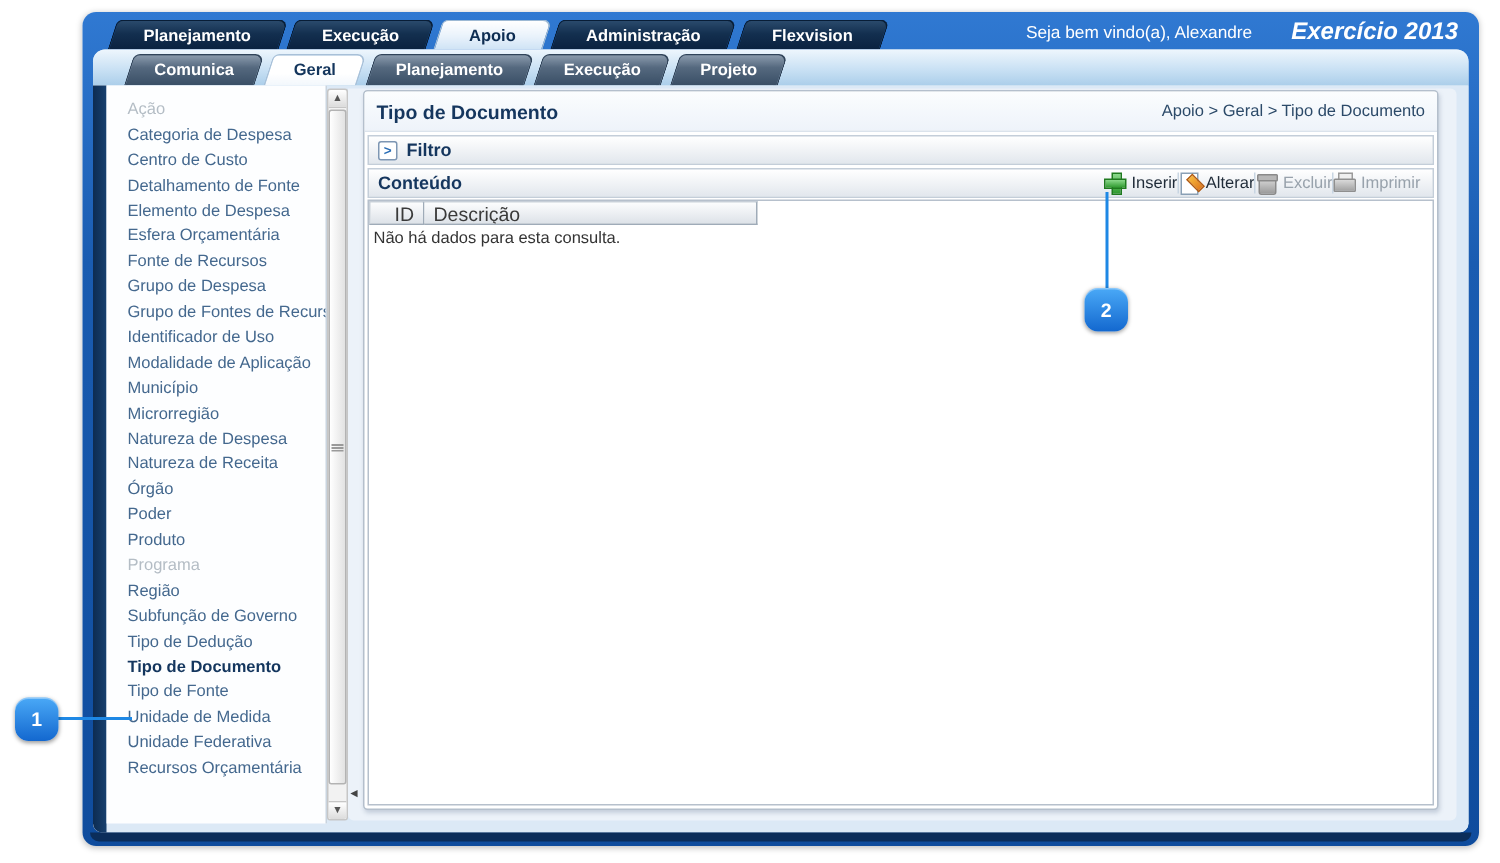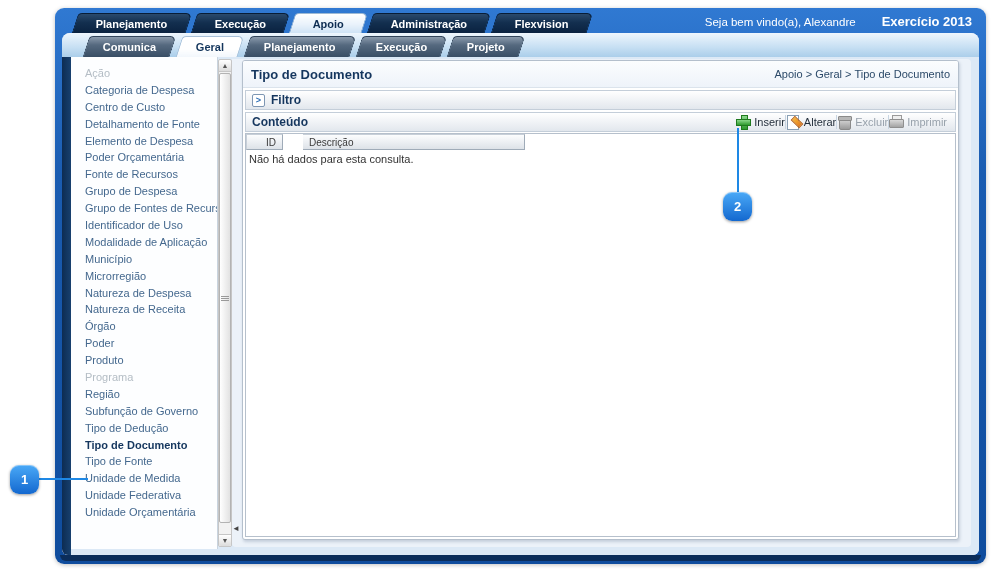--- a/index.html
+++ b/index.html
@@ -23,21 +23,21 @@
     border:1px solid #081d36; border-bottom:none; border-radius:4px 6px 0 0;
     display:flex; align-items:center; cursor:pointer; }
   .top-tab > span { transform:skewX(18deg); color:#ffffff; font-size:11px;
     font-weight:bold; white-space:nowrap; }
   .top-tab.active { background:linear-gradient(180deg,#ffffff 0%,#e9f2fb 55%,#cfe3f5 100%);
     border-color:#9db9d4; }
   .top-tab.active > span { color:#0e2d52; }
   .top-right { margin-left:auto; align-self:center; display:flex; gap:26px;
     align-items:center; padding-right:2px; padding-bottom:2px; }
   .welcome { color:#ffffff; font-size:11.5px; }
-  .exercise { color:#ffffff; font-size:13px; font-weight:bold; }
+  .exercise { color:#ffffff; font-size:16px; font-weight:bold; font-style:italic; }
 
   
   .inner { position:absolute; left:7px; right:7px; top:25px; bottom:9px;
     border-radius:8px 8px 6px 6px; background:#d8e7f5; }
 
   .sub-bar { height:24px; border-radius:8px 8px 0 0;
     background:linear-gradient(180deg,#eef6fd 0%,#c6dff3 60%,#abceea 100%);
     display:flex; align-items:flex-end; padding-left:24px; gap:6px; }
   .sub-tab { height:21px; padding:0 16px; transform:skewX(-18deg);
     background:linear-gradient(180deg,#8a9aac 0%,#55697f 40%,#394e65 100%);
@@ -132,27 +132,27 @@
   .icon-printer::before { content:""; position:absolute; left:3px; top:0; width:8px;
     height:5px; background:#efefef; border:1px solid #9a9a9a; }
   .icon-printer::after { content:""; position:absolute; left:0px; top:4px; width:13px;
     height:7px; background:linear-gradient(180deg,#d9d9d9,#a3a3a3);
     border:1px solid #8f8f8f; border-radius:1px; }
 
   
   .table-area { flex:1 1 auto; margin:1px 2px 2px 2px; background:#ffffff;
     border:1px solid #b6c0cc; position:relative; overflow:hidden; }
   .table-header { display:flex; }
-  .table-header div.th { height:16px; line-height:15px; font-size:10px; color:#3a3a3a;
+  .table-header div.th { height:16px; line-height:15px; font-size:13px; color:#3a3a3a;
     background:linear-gradient(180deg,#fcfdfe,#dde2e8);
     border-right:1px solid #9fabb8; border-bottom:1px solid #9fabb8;
     border-top:1px solid #c7cfd8; padding:0 6px; overflow:hidden; cursor:pointer; }
   .table-header div.th:nth-of-type(1) { width:37px; text-align:right;
     border-left:1px solid #c7cfd8; }
-  .table-header div.th:nth-of-type(2) { width:222px;margin-left:20px; }
+  .table-header div.th:nth-of-type(2) { width:222px; }
   .table-header div.th:nth-of-type(3) { width:240px; }
   .empty-msg { font-size:11px; color:#333333; padding:3px 3px; }
 
   
   .ann-line { position:absolute; background:#1e88e5; z-index:40; }
   .ann-badge { position:absolute; width:29px; height:29px; border-radius:9px;
     background:linear-gradient(180deg,#4aa9f7,#1368cf);
     color:#ffffff; font-size:13px; font-weight:bold; display:flex;
     align-items:center; justify-content:center; z-index:41;
     box-shadow:0 1px 3px rgba(0,0,0,.4), inset 0 1px 0 rgba(255,255,255,.35); }
@@ -224,21 +224,21 @@
             <div class="sidebar-item disabled">Ação</div>
 
             <div class="sidebar-item">Categoria de Despesa</div>
 
             <div class="sidebar-item">Centro de Custo</div>
 
             <div class="sidebar-item">Detalhamento de Fonte</div>
 
             <div class="sidebar-item">Elemento de Despesa</div>
 
-            <div class="sidebar-item">Poder Orçamentária</div>
+            <div class="sidebar-item">Esfera Orçamentária</div>
 
             <div class="sidebar-item">Fonte de Recursos</div>
 
 
             <div class="sidebar-item">Grupo de Despesa</div>
 
             <div class="sidebar-item">Grupo de Fontes de Recursos</div>
 
             <div class="sidebar-item">Identificador de Uso</div>
 
@@ -268,21 +268,21 @@
             <div class="sidebar-item">Tipo de Dedução</div>
 
             <div class="sidebar-item active">Tipo de Documento</div>
 
             <div class="sidebar-item">Tipo de Fonte</div>
 
             <div class="sidebar-item">Unidade de Medida</div>
 
             <div class="sidebar-item">Unidade Federativa</div>
 
-            <div class="sidebar-item">Unidade Orçamentária</div>
+            <div class="sidebar-item">Recursos Orçamentária</div>
           </div>
       </div>
 
       <div class="v-scrollbar">
         <div class="scroll-up">▲</div>
         <div class="scroll-thumb">
           <div class="grip"></div>
         </div>
         <div class="scroll-down">▼</div>
       </div>

